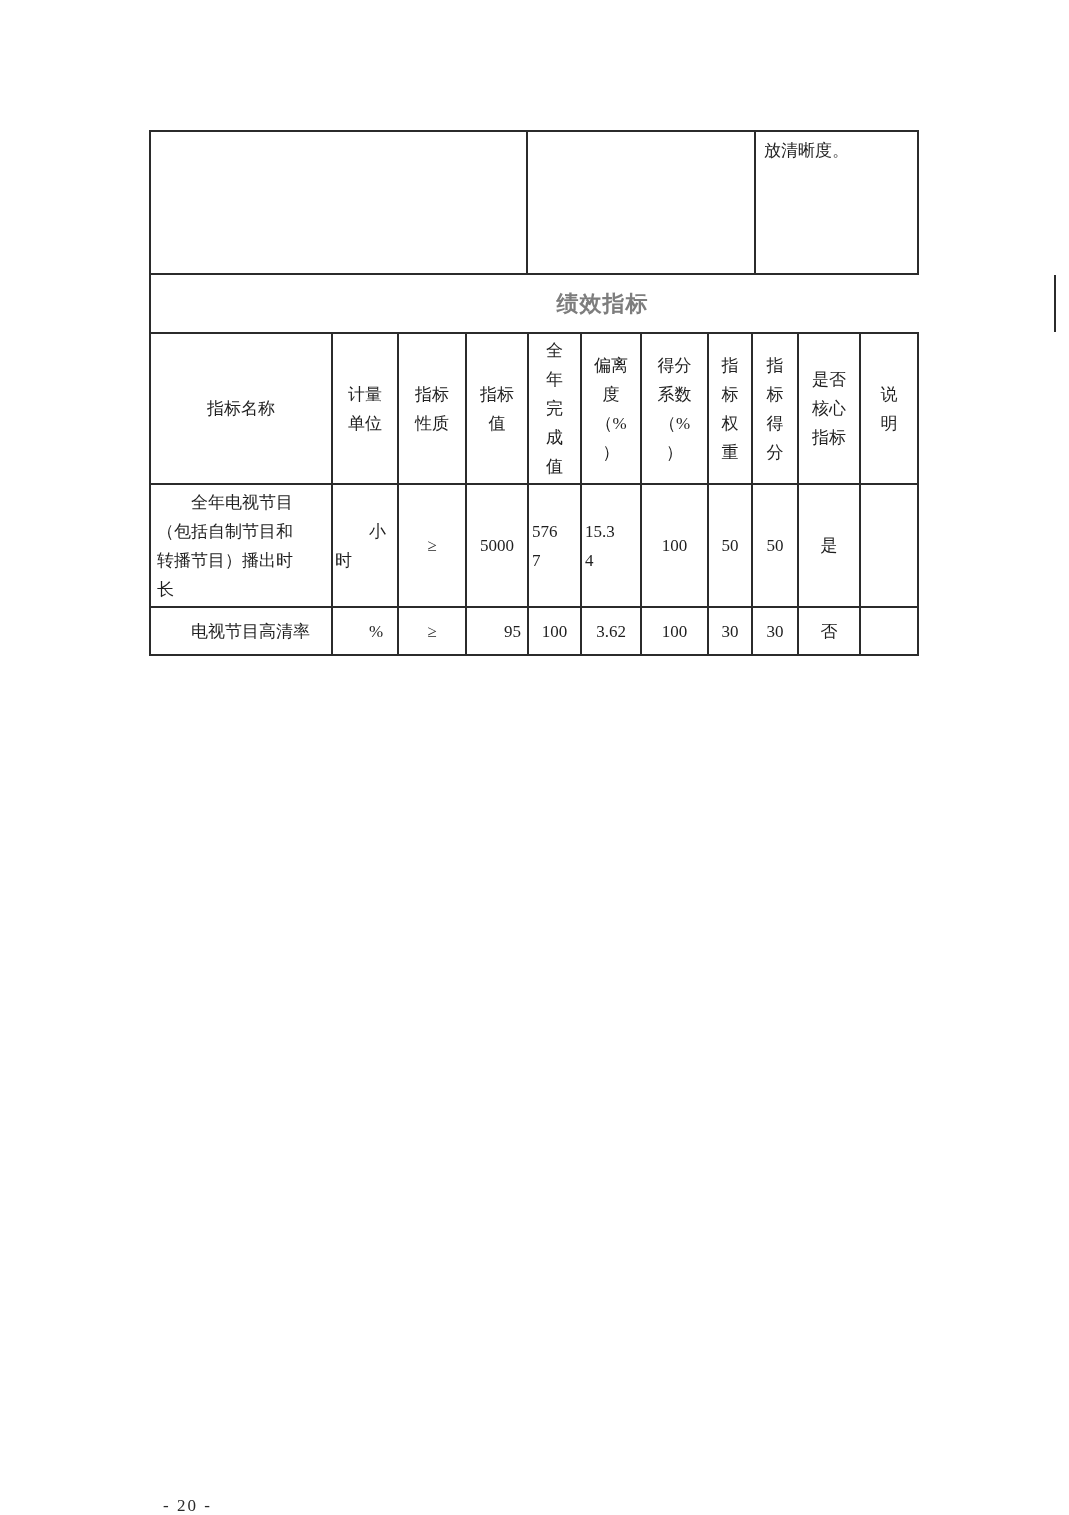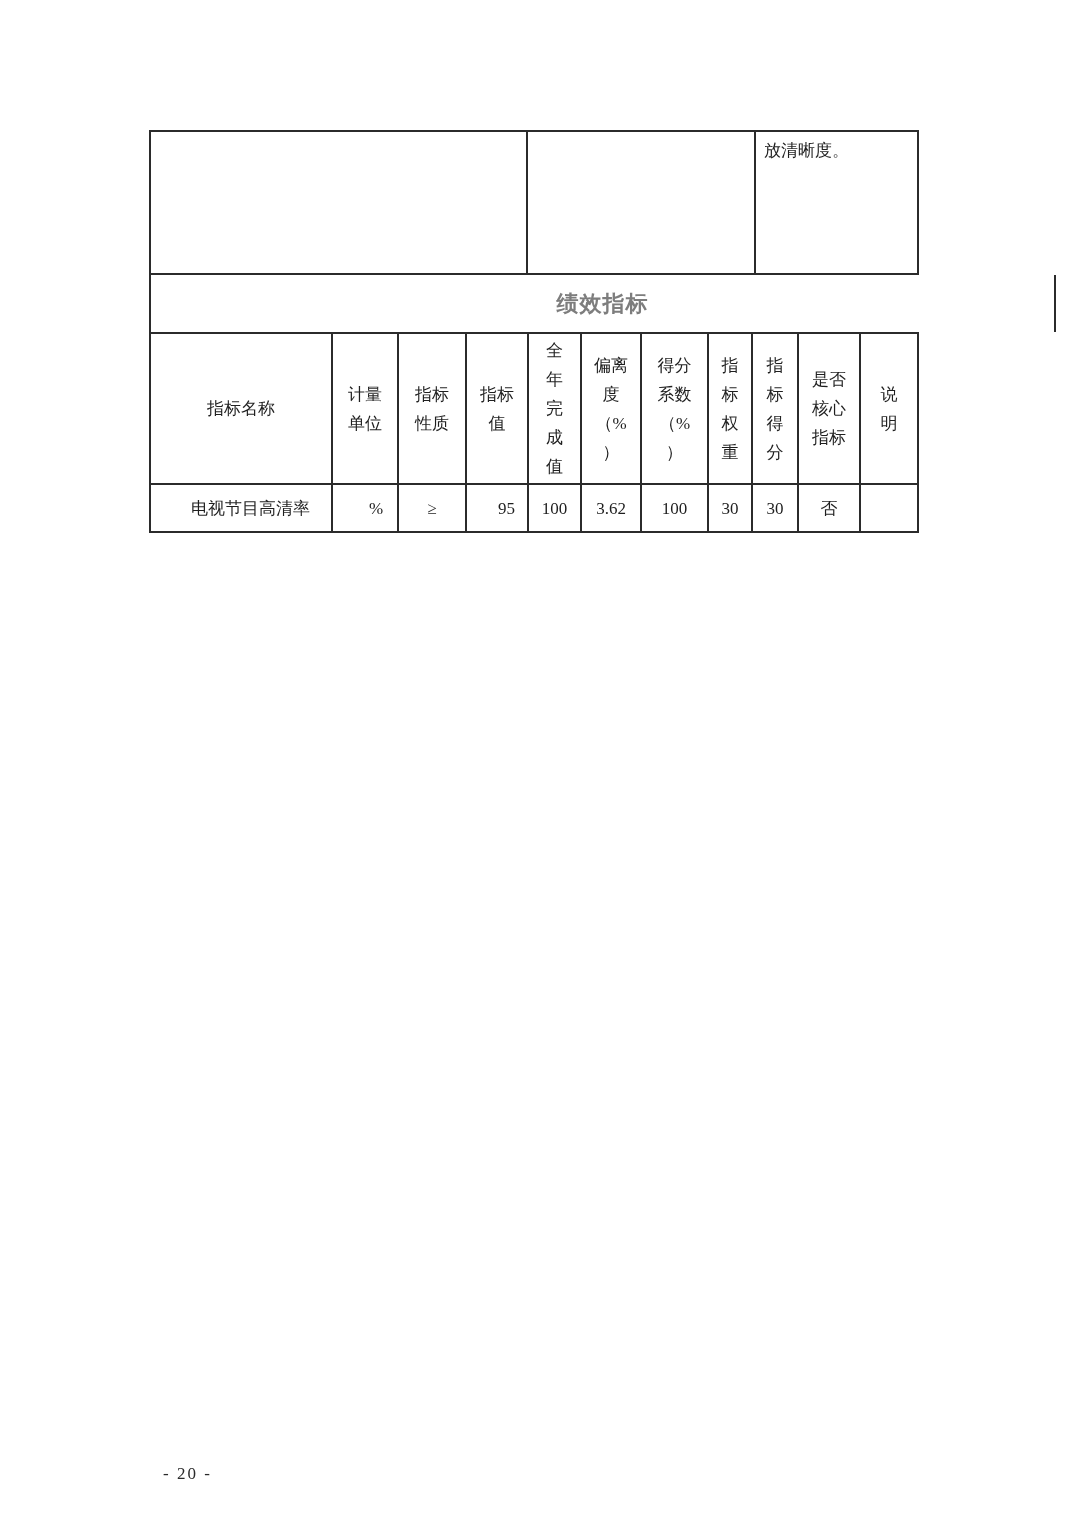--- a/index.html
+++ b/index.html
@@ -65,37 +65,37 @@
     border: 2px solid #2b2b2b;
     font-size: 17px;
     line-height: 29px;
     font-weight: normal;
     vertical-align: middle;
     white-space: pre-line;
     overflow: hidden;
   }
   th.hc { text-align: center; padding: 2px 1px; }
   td.c  { text-align: center; padding: 2px 1px; }
-  td.r  { text-align: right;  padding: 2px 12px 2px 1px; }
+  td.r  { text-align: right;  padding: 2px 6px 2px 1px; }
   td.l  { text-align: left;   padding: 2px 1px 2px 3px; }
   td.name {
     text-align: left;
     padding: 2px 6px;
     text-indent: 2em;
   }
   td.unit {
     text-align: left;
     padding: 2px 2px;
     text-indent: 2em;
   }
   
   .page-num {
     position: absolute;
     left: 163px;
-    top: 1464px;
+    top: 1496px;
     font-size: 17px;
     letter-spacing: 2px;
     color: #2a2a2a;
   }
 </style>
 </head>
 <body>
 
 <div class="page">
 
@@ -154,20 +154,39 @@
         <th class="hc">指
 标
 得
 分</th>
         <th class="hc">是否
 核心
 指标</th>
         <th class="hc">说
 明</th>
       </tr>
+      <tr style="height:123px">
+        <td class="name">全年电视节目
+（包括自制节目和
+转播节目）播出时
+长</td>
+        <td class="unit">小
+时</td>
+        <td class="c">≥</td>
+        <td class="c">5000</td>
+        <td class="l">576
+7</td>
+        <td class="l">15.3
+4</td>
+        <td class="c">100</td>
+        <td class="c">50</td>
+        <td class="c">50</td>
+        <td class="c">是</td>
+        <td class="c"></td>
+      </tr>
       <tr style="height:48px">
         <td class="name">电视节目高清率</td>
         <td class="unit">%</td>
         <td class="c">≥</td>
         <td class="r">95</td>
         <td class="c">100</td>
         <td class="c">3.62</td>
         <td class="c">100</td>
         <td class="c">30</td>
         <td class="c">30</td>

